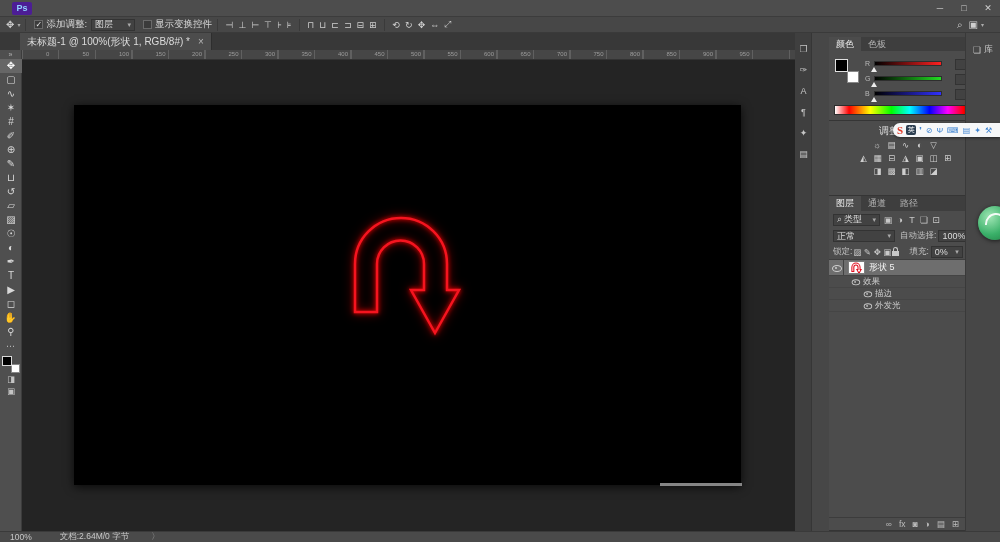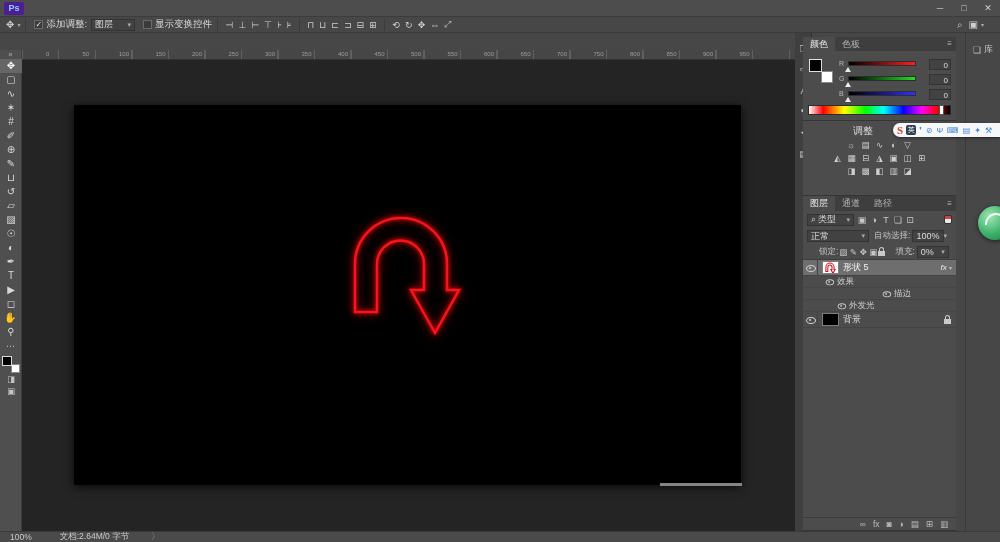--- a/index.html
+++ b/index.html
@@ -3,21 +3,21 @@
 <meta charset="utf-8">
 <style>
   * { box-sizing: border-box; margin:0; padding:0; }
   html,body { width:1000px; height:542px; background:#2a2a2a; overflow:hidden; }
   body { font-family:"Liberation Sans","DejaVu Sans",sans-serif; color:#d6d6d6; }
   #root { position:relative; width:1000px; height:542px; overflow:hidden; background:#474747; }
 
   
   #menubar { position:absolute; left:0; top:0; width:1000px; height:17px; background:#4d4d4d;
              display:flex; align-items:center; border-bottom:1px solid #3c3c3c; }
-  #ps-logo { width:20px; height:13px; margin-left:4px; background:#4c1d95; color:#8fd0ff;
+  #ps-logo { width:20px; height:13px; margin-left:12px; background:#4c1d95; color:#8fd0ff;
              font-size:9px; font-weight:bold; text-align:center; line-height:13px; border-radius:2px;}
   .menu-item { font-size:10.5px; color:#e2e2e2; margin-left:13px; white-space:nowrap; }
   #mb-spacer { flex:1; }
   .winbtn { width:24px; text-align:center; font-size:9px; color:#cfcfcf; }
 
   
   #optionsbar { position:absolute; left:0; top:17px; width:1000px; height:16px; background:#474747;
                 display:flex; align-items:center; font-size:9.5px; border-bottom:1px solid #3a3a3a; }
   .ob-sep { width:1px; height:12px; background:#3a3a3a; margin:0 5px; }
   .ob-icon { color:#cfcfcf; font-size:10px; margin:0 3px; }
@@ -60,21 +60,21 @@
             box-shadow:0 2px 9px rgba(0,0,0,.75); }
   #uturn-svg { position:absolute; left:271px; top:103px; overflow:visible;
                filter:drop-shadow(0 0 2px #ff0000) drop-shadow(0 0 5px rgba(255,0,0,.5)); }
   #canvas-edge { position:absolute; left:638px; top:433px; width:82px; height:3px; background:#9b9b9b; opacity:.85; }
 
   
   #right-region { position:absolute; left:795px; top:33px; width:205px; height:498px; background:#474747; }
   #dock-strip { position:absolute; left:0; top:0; width:17px; height:498px; background:#3f3f3f;
                 border-right:1px solid #363636; }
   .dock-icon { width:17px; text-align:center; font-size:9px; color:#c6c6c6; margin-top:11px; }
-  #panels { position:absolute; left:8px; top:0; width:153px; height:498px; }
+  #panels { position:absolute; left:34px; top:0; width:153px; height:498px; }
   #lib-strip { position:absolute; left:170px; top:0; width:35px; height:498px; background:#474747;
                border-left:1px solid #393939; }
   #lib-item { display:flex; align-items:center; justify-content:center; margin-top:10px;
               font-size:9px; color:#c9c9c9; gap:3px; }
 
   .panel { position:absolute; left:0; width:153px; background:#4c4c4c; border-bottom:1px solid #353535; }
   .ptabs { display:flex; height:14px; background:#3e3e3e; align-items:stretch; }
   .ptab { padding:0 7px; font-size:9px; line-height:14px; color:#b4b4b4; }
   .ptab.active { background:#4c4c4c; color:#ececec; }
   .pmenu { margin-left:auto; font-size:8px; color:#b0b0b0; line-height:14px; padding-right:4px; }
@@ -216,20 +216,26 @@
         <span class="ob-icon">⇔</span>
         <span class="ob-icon">⤢</span>
       </span>
     <span id="ob-right">
       <span class="ob-icon">⌕</span>
       <span class="ob-icon">▣</span>
       <span style="font-size:6px;color:#aaa">▾</span>
     </span>
   </div>
 
+  <div id="tabbar">
+    <div id="doc-tab">
+      <span>未标题-1 @ 100%(形状 1, RGB/8#) *</span>
+      <span class="close">×</span>
+    </div>
+  </div>
 
   <div id="toolbar">
     <div id="tb-collapse">»</div>
     <div id="tb-tools">
         <div class="tool selected">✥</div>
         <div class="tool">▢</div>
         <div class="tool">∿</div>
         <div class="tool">✶</div>
         <div class="tool">#</div>
         <div class="tool">✐</div>
@@ -400,21 +406,21 @@
             <span class="car">▾</span>
           </span>
           <span class="small-label">自动选择:</span>
           <span class="dd val-dd">
             <span>100%</span>
             <span class="car">▾</span>
           </span>
         </div>
 
         <div class="lrow" id="lock-row">
-          <span class="small-label" style="margin-left:12px">锁定:</span>
+          <span class="small-label" style="margin-left:0">锁定:</span>
           <span id="lock-icons" style="display:flex">
               <span class="lock-glyph">▨</span>
               <span class="lock-glyph">✎</span>
               <span class="lock-glyph">✥</span>
               <span class="lock-glyph">▣</span>
             </span>
           <span class="lock-icon"></span>
           <span class="small-label">填充:</span>
           <span class="dd val-dd">
             <span>0%</span>
@@ -430,35 +436,27 @@
               <span class="thumb"><svg width="15" height="12" viewBox="-8 -2 140 135">
                   <path d="M10,104 L10,56 A46,46 0 0 1 102,56 L102,82 L114,82 L90,125 L66,82 L79,82 L79,56 A23.5,23.5 0 0 0 32,56 L32,104 Z" fill="none" stroke="#e01020" stroke-width="12"></path>
                 </svg></span>
               <span class="layer-name">形状 5</span>
               <span class="fx-badge">fx <span class="car">▾</span></span>
             </div>
             <div class="effect-row" style="padding-left: 22px;">
               <span class="eye"></span>
               <span>效果</span>
             </div>
-            <div class="effect-row" style="padding-left: 34px; justify-content: center;">
+            <div class="effect-row" style="padding-left: 34px;">
               <span class="eye"></span>
               <span>描边</span>
             </div>
             <div class="effect-row" style="padding-left: 34px;">
               <span class="eye"></span>
               <span>外发光</span>
-            </div>
-            <div class="layer-row">
-              <span class="eye-cell">
-                <span class="eye"></span>
-              </span>
-              <span class="thumb black"></span>
-              <span class="layer-name">背景</span>
-              <span class="lock-icon"></span>
             </div>
           </div>
 
         <div id="layers-bottom">
             <span class="lb-icon">∞</span>
             <span class="lb-icon">fx</span>
             <span class="lb-icon">◙</span>
             <span class="lb-icon">◑</span>
             <span class="lb-icon">▤</span>
             <span class="lb-icon">⊞</span>

